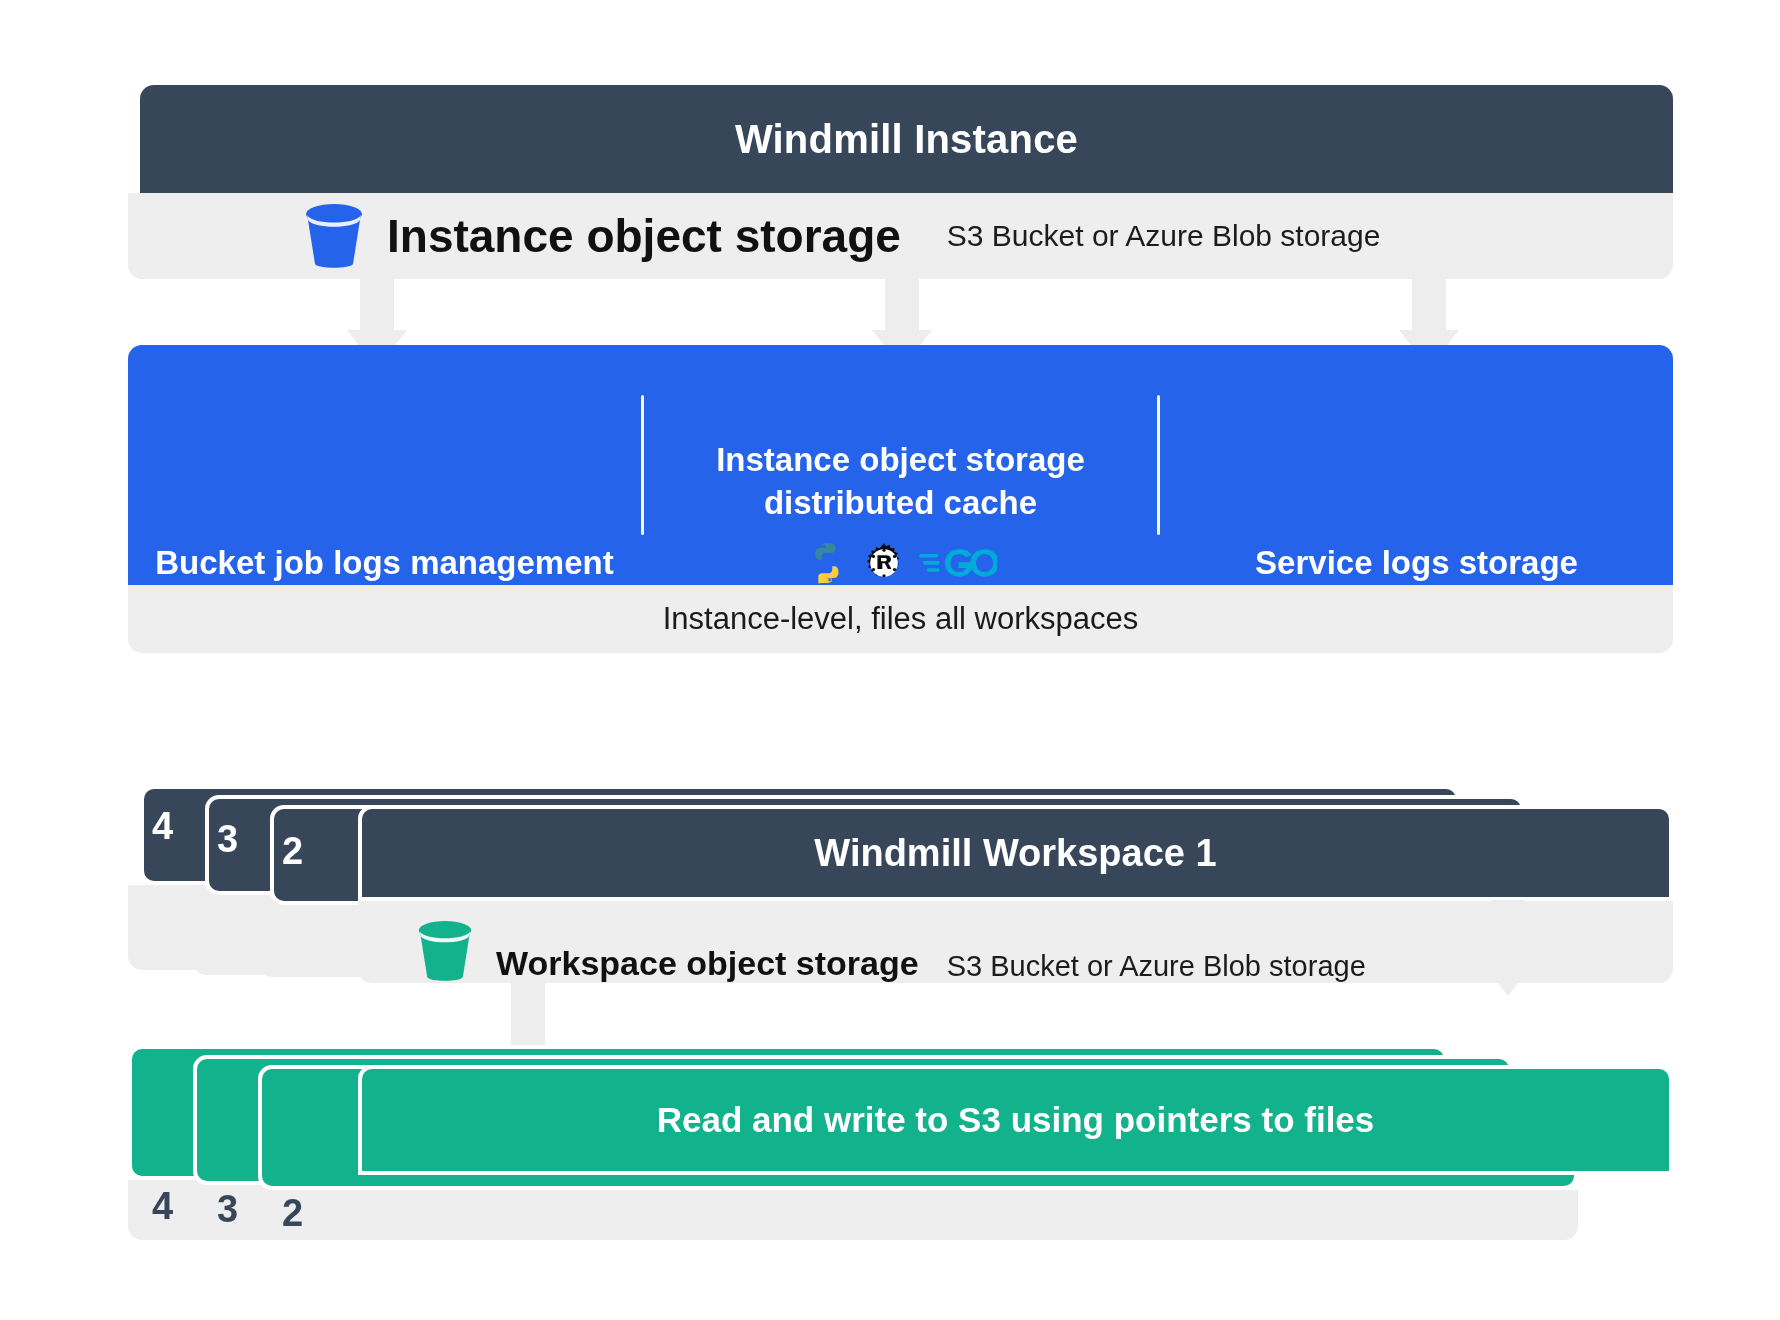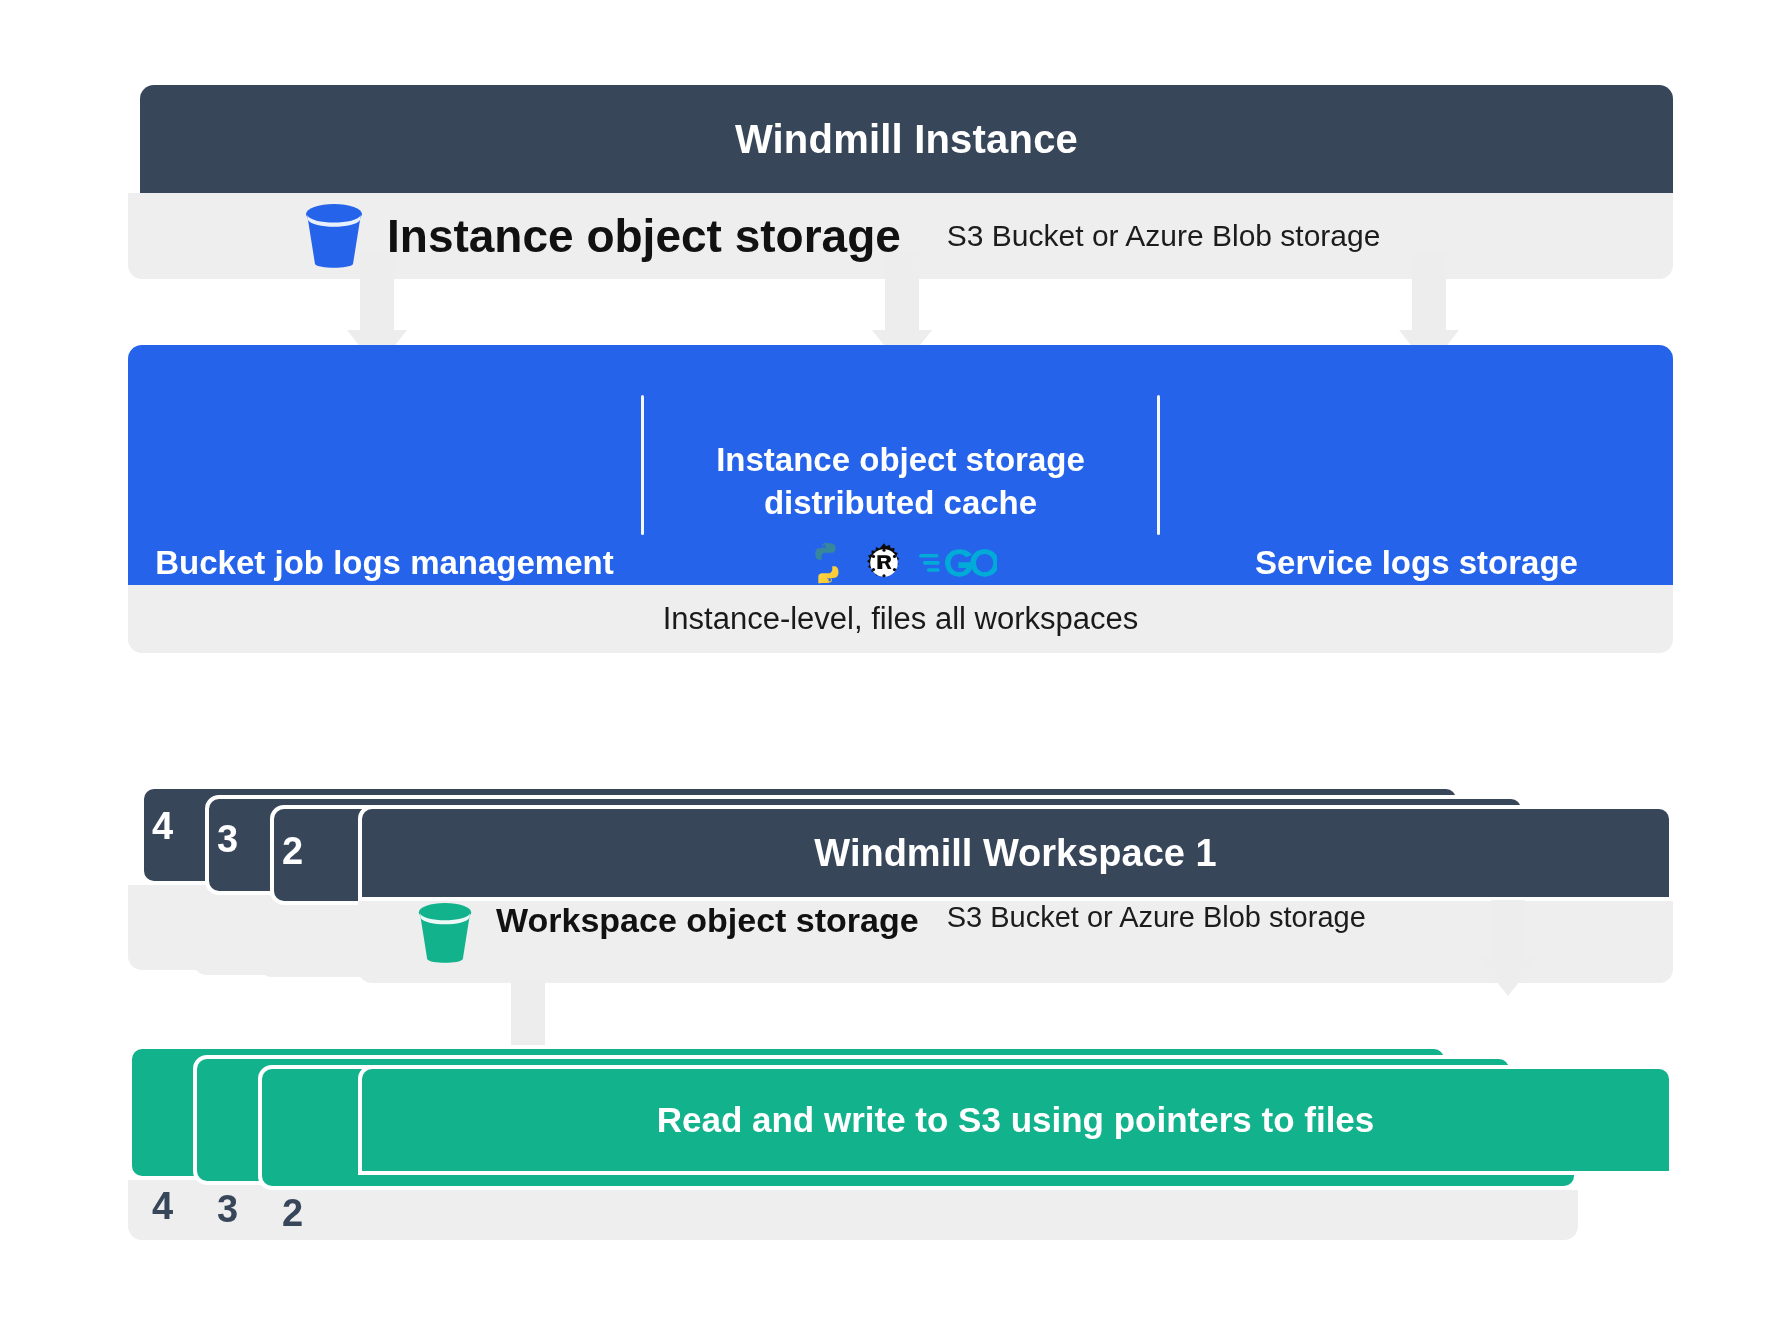--- a/index.html
+++ b/index.html
@@ -124,21 +124,21 @@
     border: 4px solid #ffffff;
     border-radius: 14px 14px 0 0;
     display: flex; align-items: center; justify-content: center;
     font-size: 38px; font-weight: bold;
   }
   #ws-storage-row {
     position: absolute; left: 358px; top: 901px;
     width: 1315px; height: 82px;
     background: #eeeeee;
     border-radius: 0 0 14px 14px;
-    display: flex; align-items: flex-start;
+    display: flex; align-items: flex-end;
     padding-left: 58px;
   }
   #ws-storage-label { font-size: 34px; font-weight: bold; color:#111; margin-right: 28px; }
   #ws-storage-sub { font-size: 29px; color:#1c1c1c; }
 
   
   #green-panel {
     position: absolute; left: 358px; top: 1065px;
     width: 1315px; height: 110px;
     background: #12b28c;

